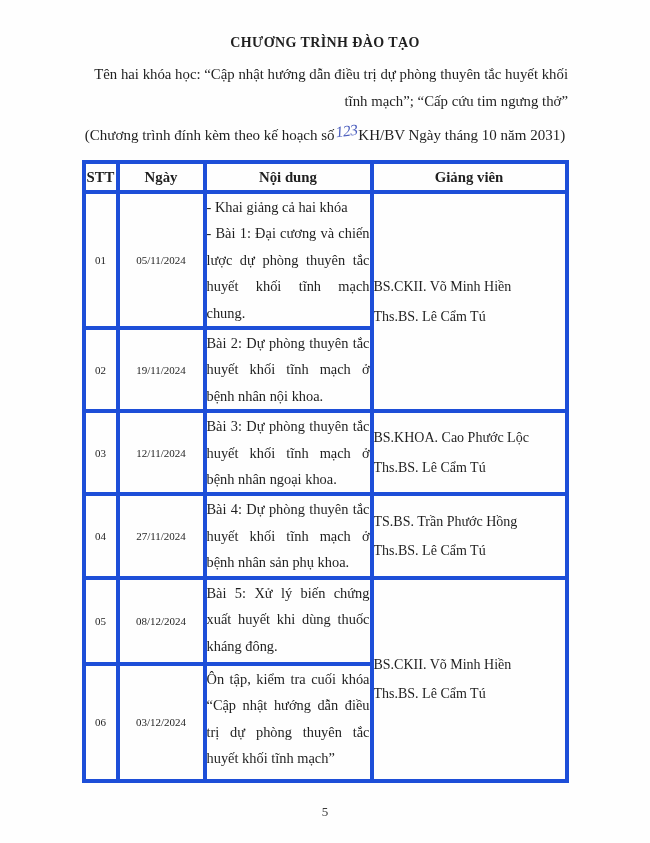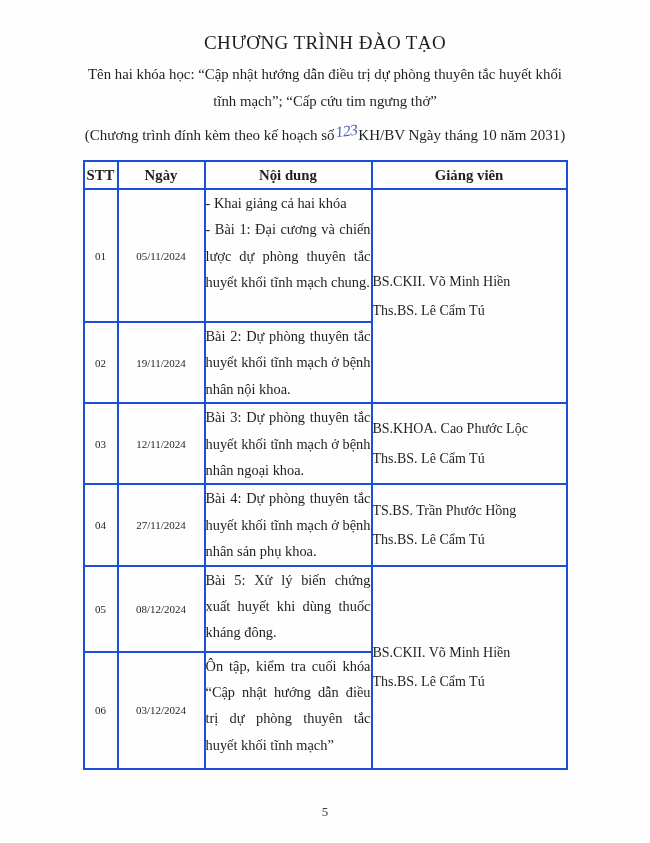--- a/index.html
+++ b/index.html
@@ -7,29 +7,29 @@
     position: relative;
     width: 650px;
     height: 843px;
     background: #fefefe;
     font-family: "Liberation Serif", "DejaVu Serif", serif;
     color: #1f1f1f;
     overflow: hidden;
   }
   .titles { margin-top: 30px; text-align: center; }
   .title-line {
-    font-weight: normal;
-    font-size: 19px;
+    font-weight: bold;
+    font-size: 14px;
     line-height: 26px;
     letter-spacing: 0.4px;
   }
   .course-names {
     width: 486px;
     margin: 5px auto 0;
-    text-align: center;
+    text-align: right;
     font-size: 14.8px;
     line-height: 27px;
   }
   .plan-line {
     margin-top: 6px;
     text-align: center;
     font-size: 15px;
     line-height: 27px;
     white-space: nowrap;
   }
@@ -44,21 +44,21 @@
   }
   .table-wrap { margin-top: 11px; display: flex; justify-content: center; }
   table.schedule {
     border-collapse: collapse;
     table-layout: fixed;
     width: 483px;
     font-size: 14.5px;
     color: #1f1f1f;
   }
   table.schedule th, table.schedule td {
-    border: 2px solid #1d4ed8;
+    border: 4px solid #1d4ed8;
     padding: 0;
     overflow: hidden;
   }
   th.col-header {
     font-weight: bold;
     text-align: center;
     vertical-align: middle;
     height: 26px;
     font-size: 14.8px;
   }

